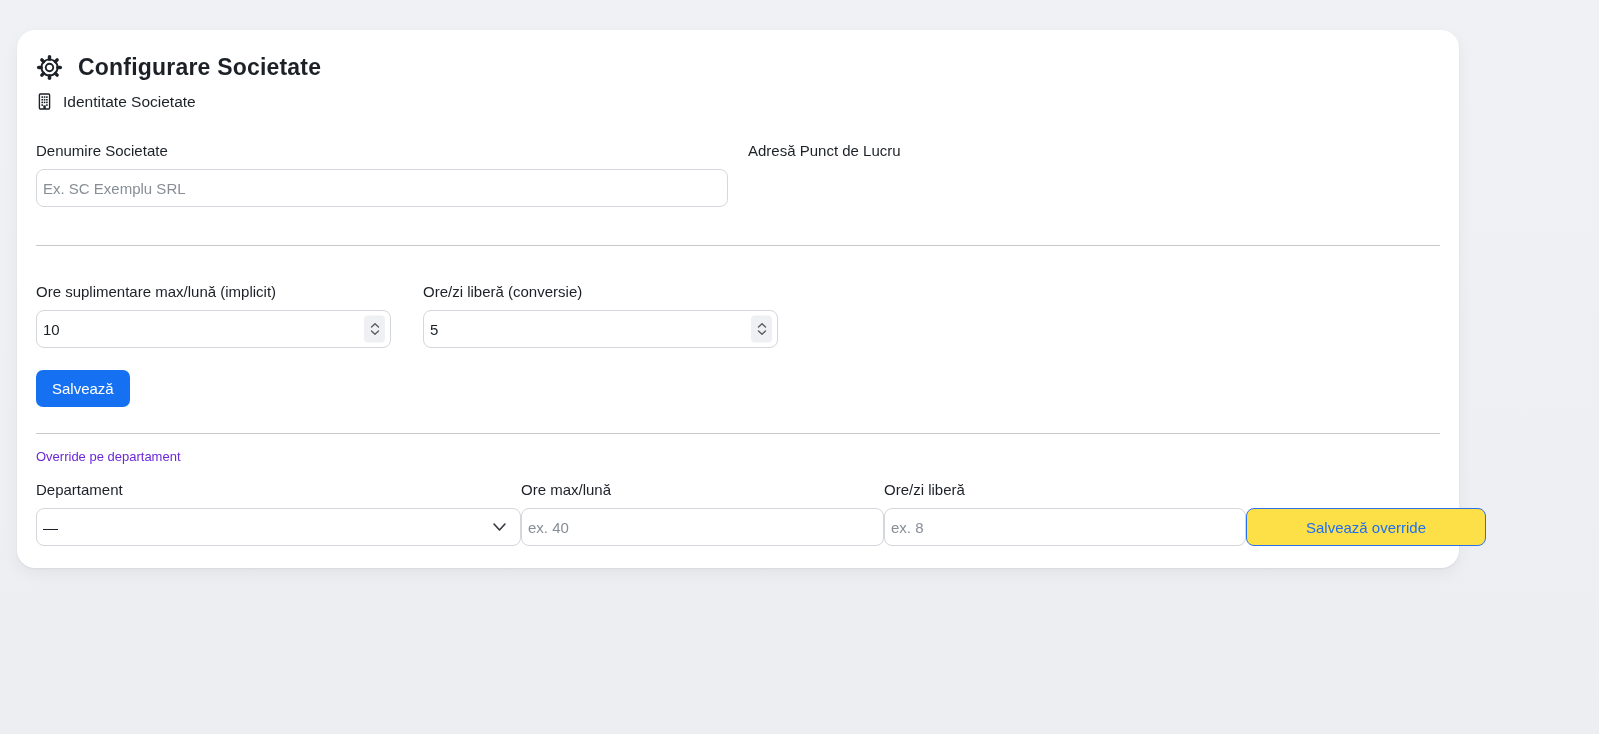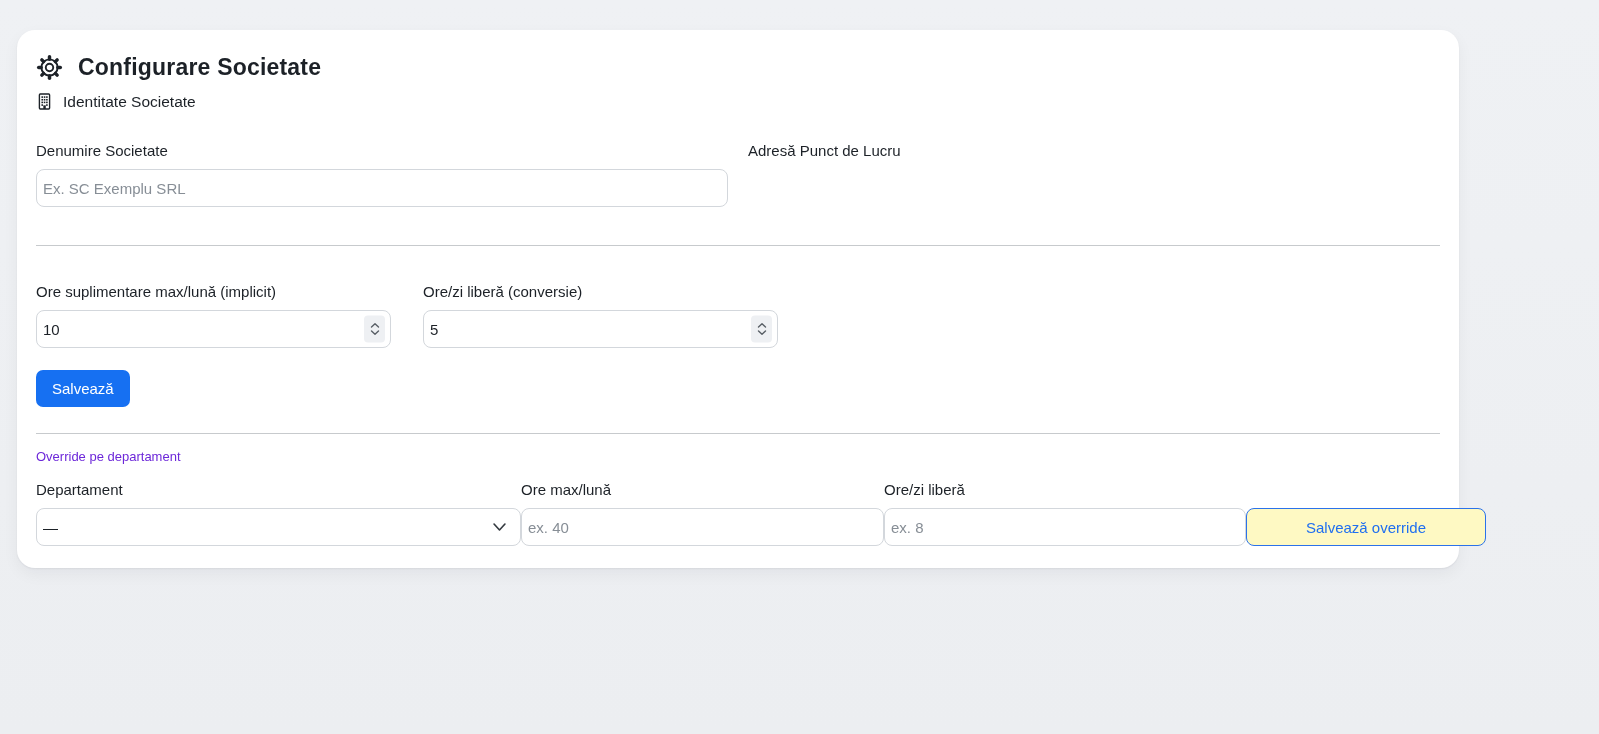--- a/index.html
+++ b/index.html
@@ -53,21 +53,21 @@
   .divider { border:none; border-top:1px solid #c7cacd; margin:38px 0 0; }
   .divider-2 { margin-top:26px; }
 
   .btn-primary {
     margin-top:22px; height:37px; padding:0 16px;
     background:#1670f2; color:#ffffff; border:none; border-radius:7px;
     font-size:15px; font-family:inherit; cursor:pointer;
   }
   .section-title { margin-top:12px; font-size:13px; line-height:21px; color:#6d28d9; }
   .btn-outline {
-    width:100%; height:38px; background:#fef9c3; color:#1f6ff0;
+    width:100%; height:38px; background:#fde047; color:#1f6ff0;
     border:1.5px solid #2b72ea; border-radius:8px;
     font-size:15px; font-family:inherit; cursor:pointer;
   }
   .icon { display:inline-flex; flex:none; }
 </style>
 </head>
 <body>
 
 <div class="page">
   <div class="card">

